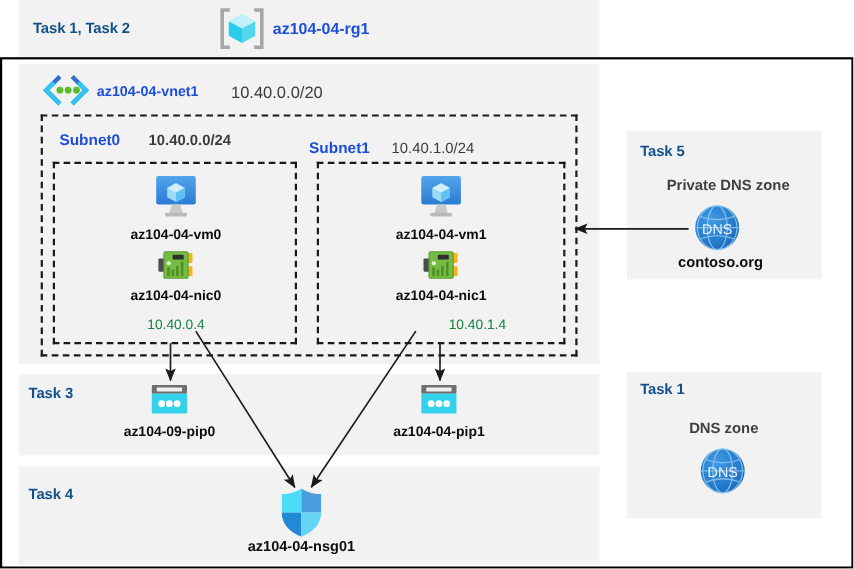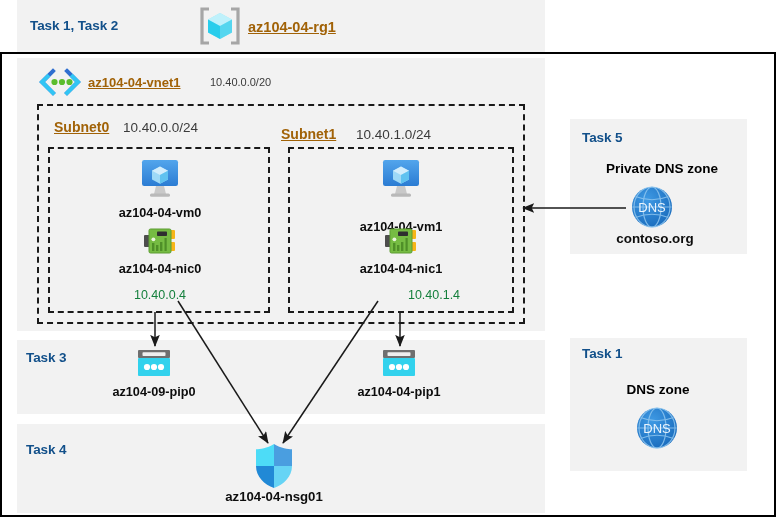--- a/index.html
+++ b/index.html
@@ -59,25 +59,24 @@
 
   
   .task-label {
     color: #12508a;
     font-size: 13.5px;
     font-weight: bold;
     letter-spacing: -0.1px;
     white-space: nowrap;
   }
   .title-bold {
-    color: #a16207;
+    color: #1d4ed8;
     font-size: 14px;
     font-weight: bold;
     white-space: nowrap;
-    text-decoration: underline;
   }
   .title-reg {
     color: #3b3b3b;
     font-size: 13.5px;
     font-weight: normal;
     white-space: nowrap;
   }
   .node-label {
     color: #0d0d0d;
     font-size: 12.7px;
@@ -86,21 +85,21 @@
     white-space: nowrap;
   }
   .node-sub {
     color: #15803d;
     font-size: 12.5px;
     font-weight: normal;
     text-align: center;
     white-space: nowrap;
   }
   .heading-bold {
-    color: #000000;
+    color: #404040;
     font-size: 13.5px;
     font-weight: bold;
     text-align: center;
     white-space: nowrap;
   }
   .centered { transform: translateX(-50%); }
 
   svg { display: block; overflow: visible; }
 
   
@@ -152,24 +151,24 @@
       <path d="M15 3 L4 14 L15 25" fill="none" stroke="#32c5f4" stroke-width="4" stroke-linecap="square" stroke-dasharray="0" transform="translate(0,0)" opacity="0"></path>
       <path d="M9.5 8.5 L4 14 L15 25" fill="none" stroke="#32c5f4" stroke-width="4" stroke-linecap="square"></path>
       <path d="M29 3 L40 14 L29 25" fill="none" stroke="#2f6fd0" stroke-width="4" stroke-linecap="square"></path>
       <path d="M34.5 8.5 L40 14 L29 25" fill="none" stroke="#32c5f4" stroke-width="4" stroke-linecap="square"></path>
       <circle cx="16.5" cy="14" r="3.1" fill="#5bbd2e"></circle>
       <circle cx="24" cy="14" r="3.1" fill="#5bbd2e"></circle>
       <circle cx="31.5" cy="14" r="3.1" fill="#5bbd2e"></circle>
     </svg>
   </div>
   <div class="abs title-bold" style="left:88px; top:75px; font-size:13px;">az104-04-vnet1</div>
-  <div class="abs title-reg" style="left:210px; top:76px; font-size:11px;">10.40.0.0/20</div>
+  <div class="abs title-reg" style="left:210px; top:76px; font-size:15px;">10.40.0.0/20</div>
 
   <div class="abs title-bold" style="left:54px; top:119px;">Subnet0</div>
-  <div class="abs title-reg" style="left:123px; top:120px;">10.40.0.0/24</div>
+  <div class="abs title-reg" style="left:135px; top:120px;font-weight:bold;">10.40.0.0/24</div>
 
   <div class="abs title-bold" style="left:281px; top:126px;text-align:right;">Subnet1</div>
   <div class="abs title-reg" style="left:356px; top:127px;">10.40.1.0/24</div>
 
   <div class="abs" style="left:136px; top:158px;">
     <svg width="48" height="42" viewBox="0 0 48 42">
       <defs>
         <linearGradient id="vmg0" x1="0" y1="0" x2="0" y2="1">
           <stop offset="0" stop-color="#52a5ec"></stop>
             <stop offset="1" stop-color="#2b7cd3"></stop>
@@ -212,21 +211,21 @@
         </linearGradient>
       </defs>
       <rect x="6" y="2" width="36" height="26" rx="2.2" fill="url(#vmg1)"></rect>
       <polygon points="24,8.5 32,12.8 32,21.4 24,25.7 16,21.4 16,12.8" fill="#9ed9f7"></polygon>
       <polygon points="24,8.5 32,12.8 24,17.1 16,12.8" fill="#d2edfc"></polygon>
       <polygon points="24,17.1 32,12.8 32,21.4 24,25.7" fill="#5fc2f0"></polygon>
       <path d="M20 28 L28 28 L30 36 L18 36 Z" fill="#c9c9c9"></path>
       <rect x="14" y="35.5" width="20" height="3.3" rx="1.6" fill="#b9b9b9"></rect>
     </svg>
   </div>
-  <div class="abs node-label centered" style="left:401px; top:220px;">az104-04-vm1</div>
+  <div class="abs node-label centered" style="left:401px; top:206px;">az104-04-vm1</div>
 
   <div class="abs" style="left:383px; top:226px;">
     <svg width="36" height="32" viewBox="0 0 36 32">
       <rect x="2" y="9" width="6" height="12" rx="1" fill="#4d4d4d"></rect>
       <rect x="28" y="4" width="5" height="9" rx="1" fill="#f7b519"></rect>
       <rect x="28" y="16" width="5" height="9" rx="1" fill="#f7b519"></rect>
       <rect x="7" y="3" width="22" height="24" rx="1.5" fill="#76bc43"></rect>
       <rect x="7" y="3" width="22" height="24" rx="1.5" fill="none" stroke="#5c9c33" stroke-width="1"></rect>
       <rect x="15" y="5.5" width="10" height="4.5" rx="0.8" fill="#2f2f2f"></rect>
       <rect x="10" y="17" width="2.4" height="8" fill="#4f8f28"></rect>

